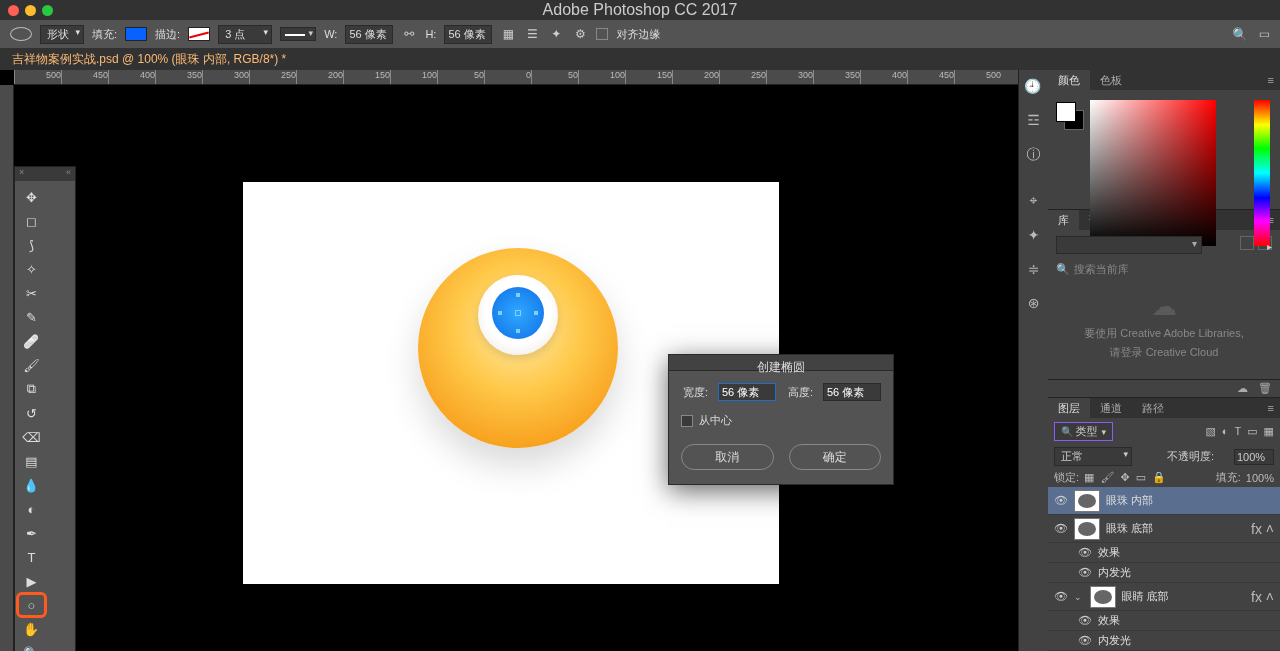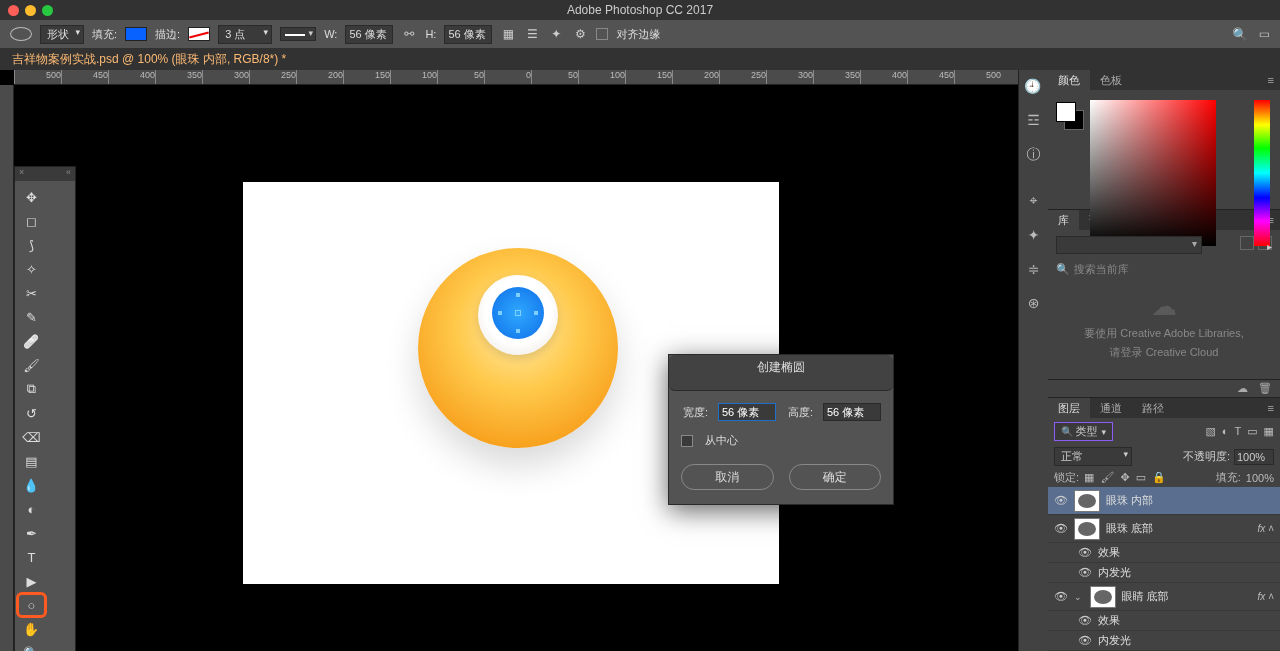--- a/index.html
+++ b/index.html
@@ -3,21 +3,21 @@
 <meta charset="utf-8">
 <style>
 * { margin: 0; padding: 0; box-sizing: border-box; font-family: -apple-system, "Helvetica Neue", Arial, sans-serif; }
 body { width: 1280px; height: 651px; background: #000; color: #ccc; font-size: 11px; overflow: hidden; position: relative; }
 
 
 .titlebar { height: 20px; background: #323232; display: flex; align-items: center; position: relative; }
 .traffic { display: flex; gap: 6px; margin-left: 8px; }
 .traffic span { width: 11px; height: 11px; border-radius: 50%; }
 .tl-close { background: #ff5f57; } .tl-min { background: #febc2e; } .tl-max { background: #28c840; }
-.titlebar .apptitle { position: absolute; left: 50%; transform: translateX(-50%); color: #ccc; font-size: 12px; }
+.titlebar .apptitle { position: absolute; left: 50%; transform: translateX(-50%); color: #ccc; font-size: 16px; }
 
 
 .optbar { height: 28px; background: #535353; display: flex; align-items: center; gap: 8px; padding: 0 10px; }
 .optbar .shape-ico { width: 22px; height: 14px; border: 1px solid #bbb; border-radius: 50%; }
 .optbar .drop { background: #3a3a3a; border: 1px solid #2a2a2a; padding: 1px 14px 1px 6px; color: #ddd; position: relative; font-size: 11px; }
 .optbar .drop::after { content: "▾"; position: absolute; right: 3px; font-size: 9px; }
 .optbar label { color: #ddd; font-size: 11px; }
 .fillswatch { width: 22px; height: 14px; background: #0862ff; border: 1px solid #222; }
 .strokeswatch { width: 22px; height: 14px; background: #fff; border: 1px solid #222; position: relative; }
 .strokeswatch::after { content: ""; position: absolute; left: 0; right: 0; top: 50%; border-top: 2px solid #e00; transform: rotate(-15deg); }
@@ -59,27 +59,27 @@
   background: radial-gradient(circle at 50% 50%, #2fa8ff 0%, #0f6fe8 100%);}
 .eye-blue .h { position:absolute; background:#7fd0ff; }
 .eye-blue .h1 { width:4px; height:4px; left:24px; top:6px; }
 .eye-blue .h2 { width:4px; height:4px; left:24px; top:42px; }
 .eye-blue .h3 { width:4px; height:4px; left:6px; top:24px; }
 .eye-blue .h4 { width:4px; height:4px; left:42px; top:24px; }
 .eye-blue .hc { width:6px; height:6px; left:23px; top:23px; border:1px solid #7fd0ff; background:transparent;}
 
 
 .dialog { position:absolute; left:668px; top:284px; width:226px; background:#535353; border:1px solid #2a2a2a; box-shadow: 0 6px 25px rgba(0,0,0,0.6); }
-.dialog .dlg-title { height:36px; background:#424242; text-align:center; line-height:24px; font-size:12px; color:#ddd; border-bottom:1px solid #2a2a2a;border-radius:6px;}
+.dialog .dlg-title { height:16px; background:#424242; text-align:center; line-height:24px; font-size:12px; color:#ddd; border-bottom:1px solid #2a2a2a;}
 .dialog .dlg-body { padding: 12px 12px 14px; }
 .dlg-row { display:flex; gap:10px; align-items:center; margin-bottom:12px; font-size:11px; color:#ddd;}
 .dlg-row input { width:58px; background:#3a3a3a; border:1px solid #1f6fc9; color:#fff; padding:2px 3px; font-size:11px;}
 .dlg-row input.nosel { border-color:#2a2a2a; }
 .dlg-row .lbl { width:32px; text-align:right; }
-.dlg-chk { display:flex; align-items:center; gap:12px; margin: 4px 0 16px; font-size:11px; color:#ddd;}
+.dlg-chk { display:flex; align-items:center; gap:6px; margin: 4px 0 16px; font-size:11px; color:#ddd;}
 .dlg-chk .box { width:12px; height:12px; border:1px solid #888; background:#3a3a3a;}
 .dlg-btns { display:flex; gap:15px; }
 .dlg-btns button { flex:1; height:26px; border-radius:13px; background:#535353; border:1px solid #888; color:#ddd; font-size:12px; }
 
 
 .dockstrip { position:absolute; right:232px; top:0; width:30px; bottom:0; background:#424242; border-left:1px solid #222; display:flex; flex-direction:column; align-items:center; padding-top:8px; gap:18px;}
 .dockstrip span { color:#bbb; font-size:14px; }
 
 
 .rightpanels { position:absolute; right:0; top:0; width:232px; bottom:0; background:#424242; display:flex; flex-direction:column; }
@@ -108,37 +108,37 @@
 .lib-empty { height:96px; display:flex; flex-direction:column; align-items:center; justify-content:center; color:#888; font-size:11px; gap:4px; text-align:center;}
 .lib-empty .cloud { font-size:26px; color:#5a5a5a;}
 .lib-foot { height:18px; border-top:1px solid #222; display:flex; justify-content:flex-end; align-items:center; padding:0 8px; gap:10px; color:#aaa;}
 
 .layers-panel { border-top:1px solid #222; flex:1; display:flex; flex-direction:column; }
 .layers-opts { display:flex; align-items:center; gap:6px; padding:4px 6px; font-size:11px;}
 .layers-opts .kind { background:#3a3a3a; border:1px solid #8b5cf6; padding:1px 6px; position:relative;}
 .layers-opts .kind::before { content:"🔍"; font-size:10px; margin-right:2px; opacity:.7;}
 .layers-opts .kind::after { content:"▾"; margin-left:4px; font-size:9px;}
 .layers-opts .filters { margin-left:auto; display:flex; gap:6px; color:#bbb;}
-.layers-row2 { display:flex; align-items:center; gap:4px; padding:2px 6px; font-size:11px;}
+.layers-row2 { display:flex; align-items:center; gap:20px; padding:2px 6px; font-size:11px;}
 .layers-row2 .blend { background:#3a3a3a; border:1px solid #2a2a2a; padding:1px 6px; width:78px; position:relative;}
 .layers-row2 .blend::after { content:"▾"; position:absolute; right:3px; font-size:9px;}
 .layers-row2 .opac { margin-left:auto; }
 .layers-row2 .pct { background:#3a3a3a; border:1px solid #2a2a2a; width:40px; padding:1px 2px;}
 .layers-row3 { display:flex; align-items:center; gap:5px; padding:2px 6px; font-size:11px; color:#bbb;}
 .layers-row3 .locks { display:flex; gap:6px;}
 .layers-row3 .fill { margin-left:auto;}
 
 .layer-list { flex:1; overflow:hidden; }
 .layer { display:flex; align-items:center; height:28px; padding:0 6px; gap:6px; font-size:11px; color:#ddd; border-bottom:1px solid #383838;}
 .layer.sub { padding-left:30px; height:20px; }
 .layer .eye { width:14px; text-align:center; color:#ccc;}
 .layer .thumb { width:26px; height:22px; background:#fff; border:1px solid #777; position:relative;}
 .layer .thumb.shape::after { content:""; position:absolute; inset:3px; border-radius:50%; background:#666;}
 .layer.selected { background:#5a6f8f; }
-.layer .fx { margin-left:auto; font-style:italic; color:#bbb; font-size:10px;}
+.layer .fx { margin-left:auto; color:#bbb; font-size:14px;}
 .layer .arrow { color:#bbb; font-size:9px; margin-right:2px;}
 
 </style>
 </head>
 <body>
 
 <div class="titlebar">
   <div class="traffic">
     <span class="tl-close"></span>
     <span class="tl-min"></span>

